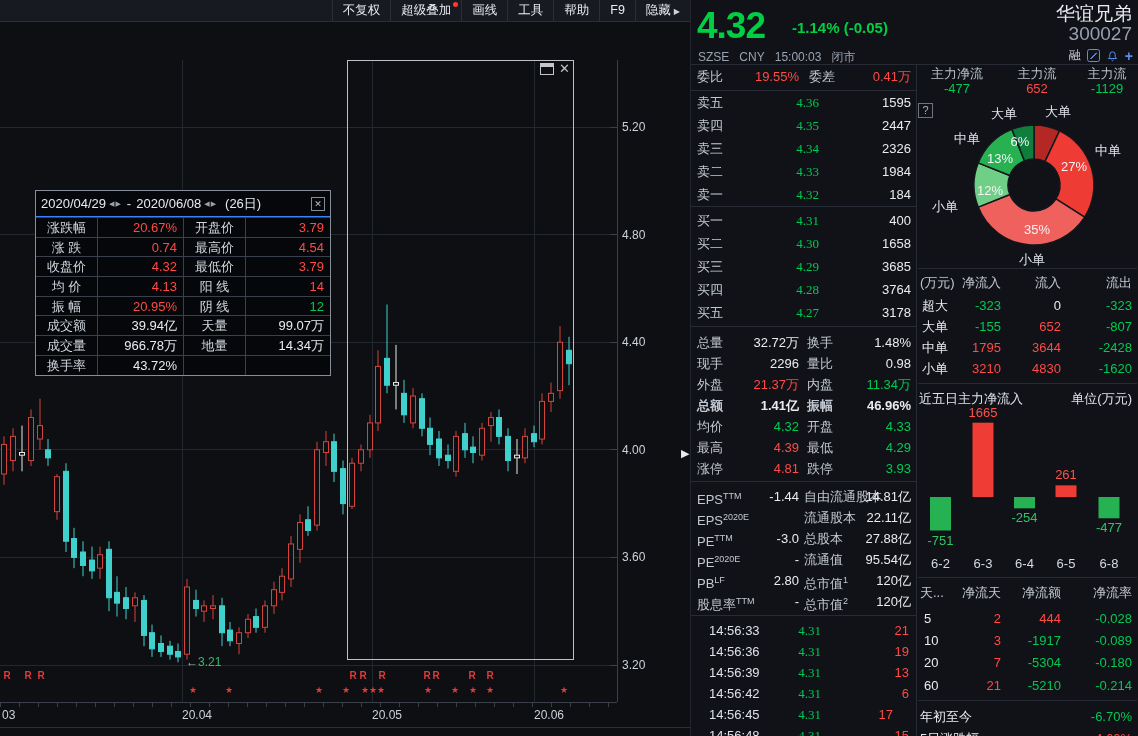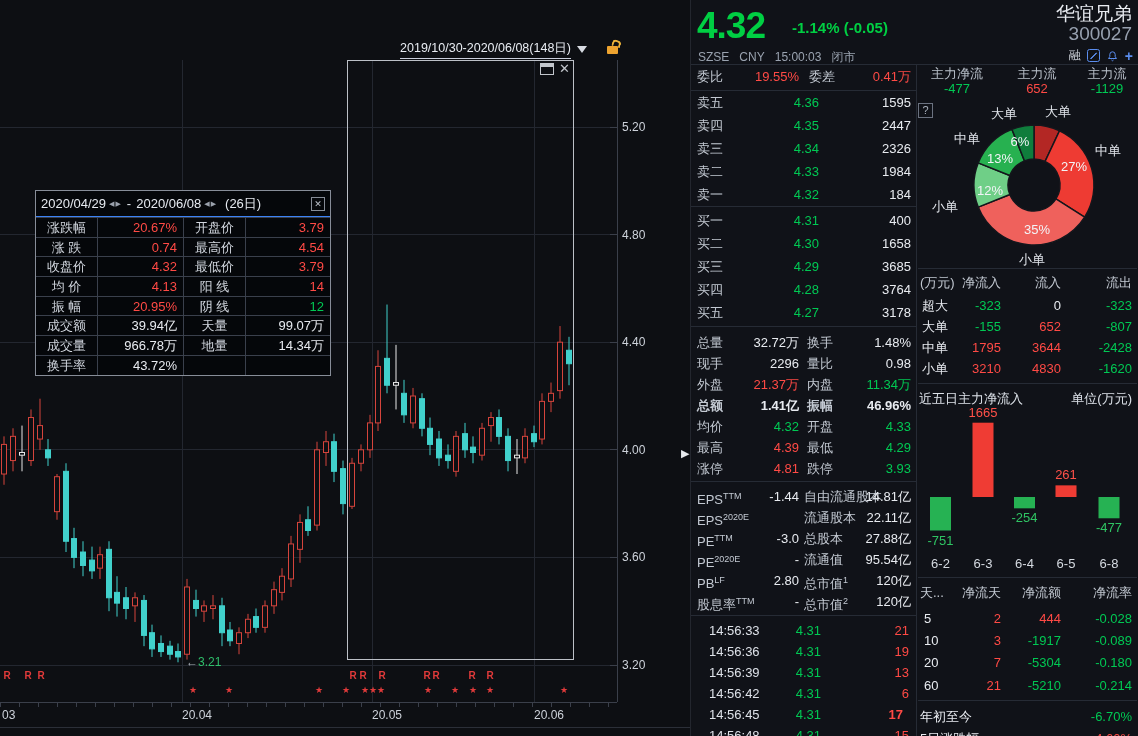--- a/index.html
+++ b/index.html
@@ -52,21 +52,21 @@
   .q-icons{display:flex;gap:6px;align-items:center;}
   .q-icons .rong{font-size:12px;color:#cfd3da;}
   .blue-ic{color:#5b8dee;font-size:12px;}
   .hdr-divider{position:absolute;left:0;top:64px;width:448px;height:1px;background:#262b35;}
   .vcol-divider{position:absolute;left:225px;top:64px;width:1px;bottom:0;background:#262b35;}
   .hline{position:absolute;height:1px;background:#262b35;}
   .lab{color:#c3c9d2;}
   .c-r{color:#ff4a45;}.c-g{color:#00c853;}.c-w{color:#e8ebf0;}
   .row13{position:absolute;width:225px;height:21px;font-size:13px;line-height:21px;}
   .row13 .p-l{position:absolute;left:6px;}
-  .row13 .p-v1{position:absolute;right:97px;}
+  .row13 .p-v1{position:absolute;right:97px;font-family:Liberation Serif, serif;}
   .row13 .p-v1s{position:absolute;right:117px;}
   .row13 .p-l2{position:absolute;left:116px;}
   .row13 .p-v2{position:absolute;right:5px;}
   .row13 .t-time{position:absolute;left:18px;color:#dde1e8;}
   .row13 sup{font-size:9px;}
   .rc-row{position:absolute;width:223px;height:21px;font-size:13px;line-height:21px;left:225px;}
   .rc-row .c0{position:absolute;left:4px;}
   .rc-row .c1{position:absolute;right:138px;}
   .rc-row .c2{position:absolute;right:78px;}
   .rc-row .c3{position:absolute;right:7px;}
@@ -294,26 +294,30 @@
         <text x="365" y="693" fill="#e03a3a" font-size="9" text-anchor="middle">★</text>
         <text x="373" y="693" fill="#e03a3a" font-size="9" text-anchor="middle">★</text>
         <text x="381" y="693" fill="#e03a3a" font-size="9" text-anchor="middle">★</text>
         <text x="428" y="693" fill="#e03a3a" font-size="9" text-anchor="middle">★</text>
         <text x="455" y="693" fill="#e03a3a" font-size="9" text-anchor="middle">★</text>
         <text x="473" y="693" fill="#e03a3a" font-size="9" text-anchor="middle">★</text>
         <text x="490" y="693" fill="#e03a3a" font-size="9" text-anchor="middle">★</text>
         <text x="564" y="693" fill="#e03a3a" font-size="9" text-anchor="middle">★</text>
       </svg>
 
-
-    <div class="date-row">
-      <span class="date-text">2019/10/30-2020/06/08(148日)</span>
-      <span class="tri-down"></span>
-      <span class="lock"></span>
-    </div>
+    <div class="toolbar" id="toolbar">
+        <div class="tb-item"><span>不复权</span></div>
+        <div class="tb-item"><span>超级叠加</span><div class="dot"></div></div>
+        <div class="tb-item"><span>画线</span></div>
+        <div class="tb-item"><span>工具</span></div>
+        <div class="tb-item"><span>帮助</span></div>
+        <div class="tb-item"><span>F9</span></div>
+        <div class="tb-item"><span>隐藏</span><span class="arr">▶</span></div>
+      </div>
+
 
     <div class="info-box">
       <div class="ib-title">
         <span>2020/04/29</span>
         <span class="nav">◀▶</span>
         <span style="margin:0 2px;">-</span>
         <span style="margin-left:3px;">2020/06/08</span>
         <span class="nav">◀▶</span>
         <span style="margin-left:5px;">(26日)</span>
         <span class="ib-close">✕</span>
@@ -546,21 +550,21 @@
           <span class="c-r p-v2" style="right: 7px;">13</span>
         </div>
         <div class="row13" style="top: 683px;">
           <span class="t-time">14:56:42</span>
           <span class="c-g p-v1" style="right: 95px;">4.31</span>
           <span class="c-r p-v2" style="right: 7px;">6</span>
         </div>
         <div class="row13" style="top: 704px;">
           <span class="t-time">14:56:45</span>
           <span class="c-g p-v1" style="right: 95px;">4.31</span>
-          <span class="c-r p-v2" style="right: 13px; font-weight: bold;">17</span>
+          <span class="c-r p-v2" style="right: 23px;">17</span>
         </div>
         <div class="row13" style="top: 725px;">
           <span class="t-time">14:56:48</span>
           <span class="c-g p-v1" style="right: 95px;">4.31</span>
           <span class="c-r p-v2" style="right: 7px;">15</span>
         </div>
       </div>
 
     <div id="rp-right">
       <div class="help-box">?</div>

